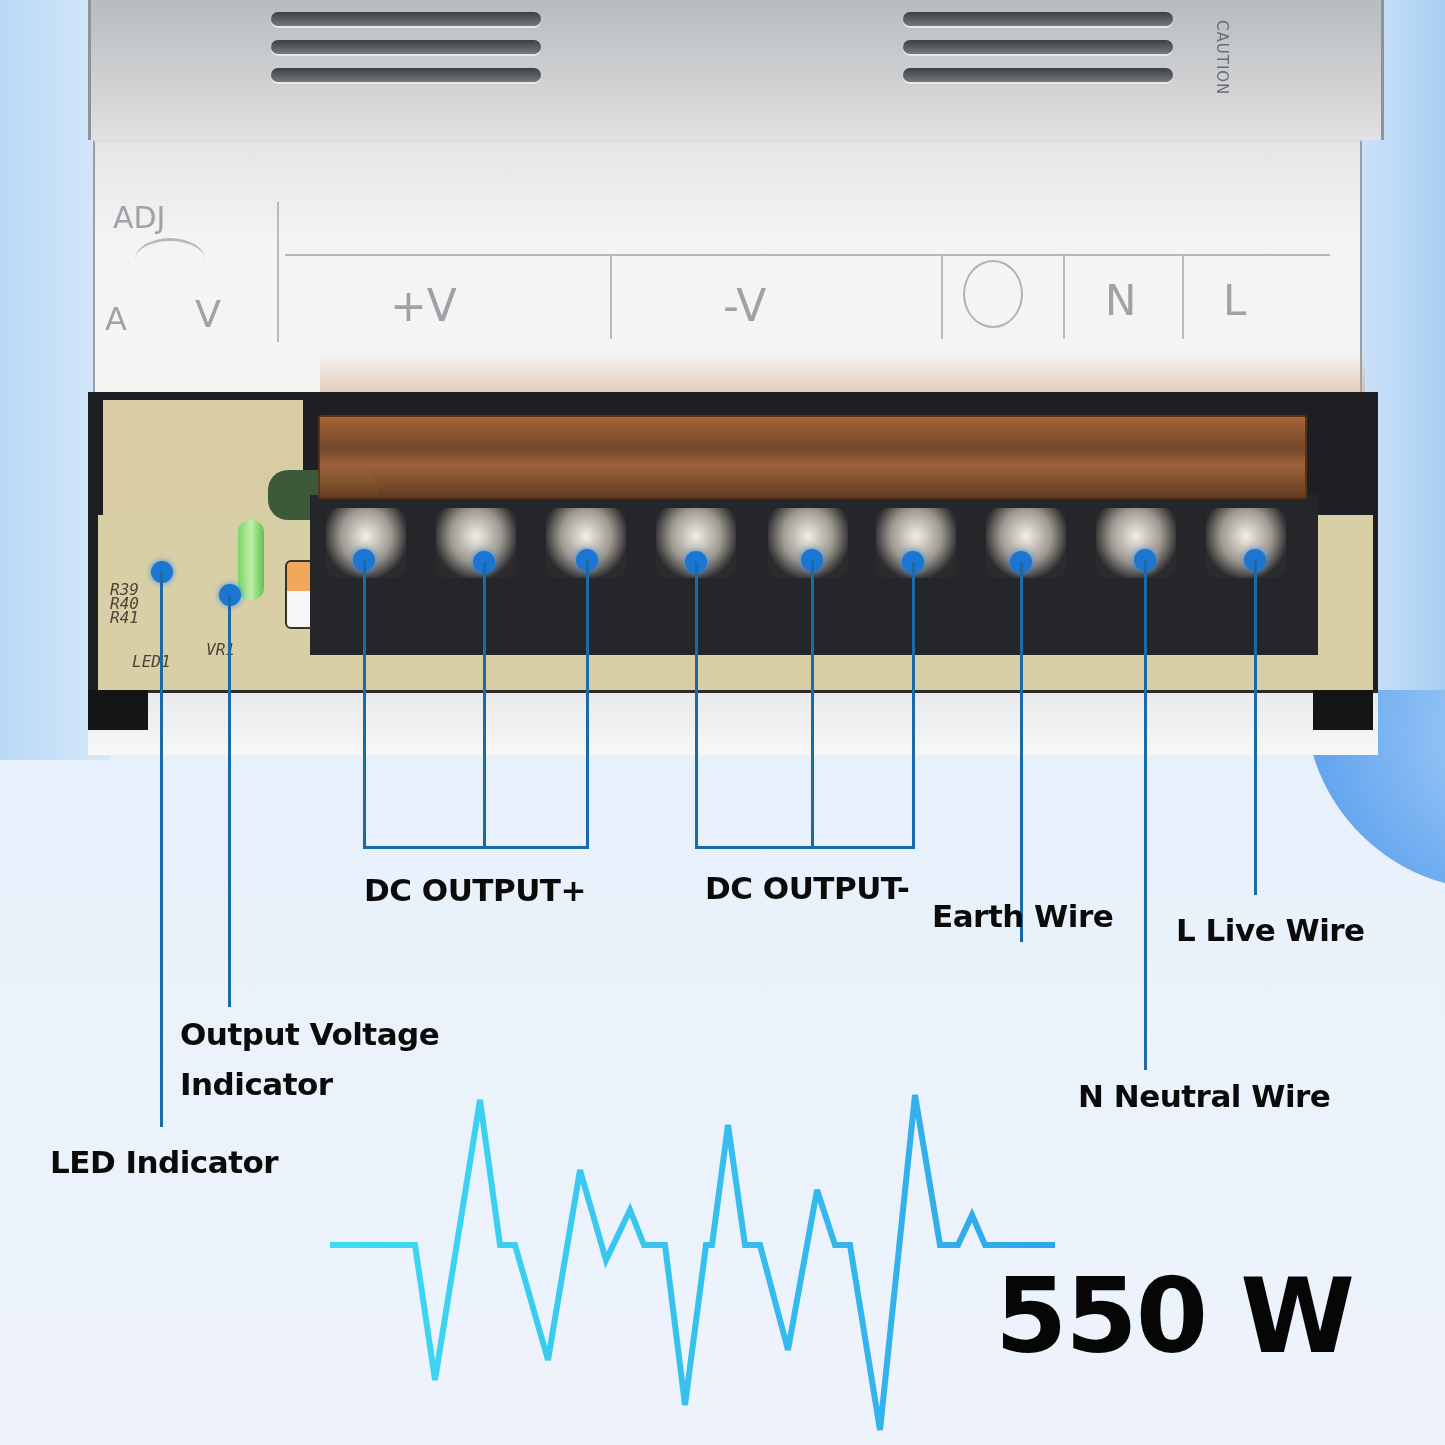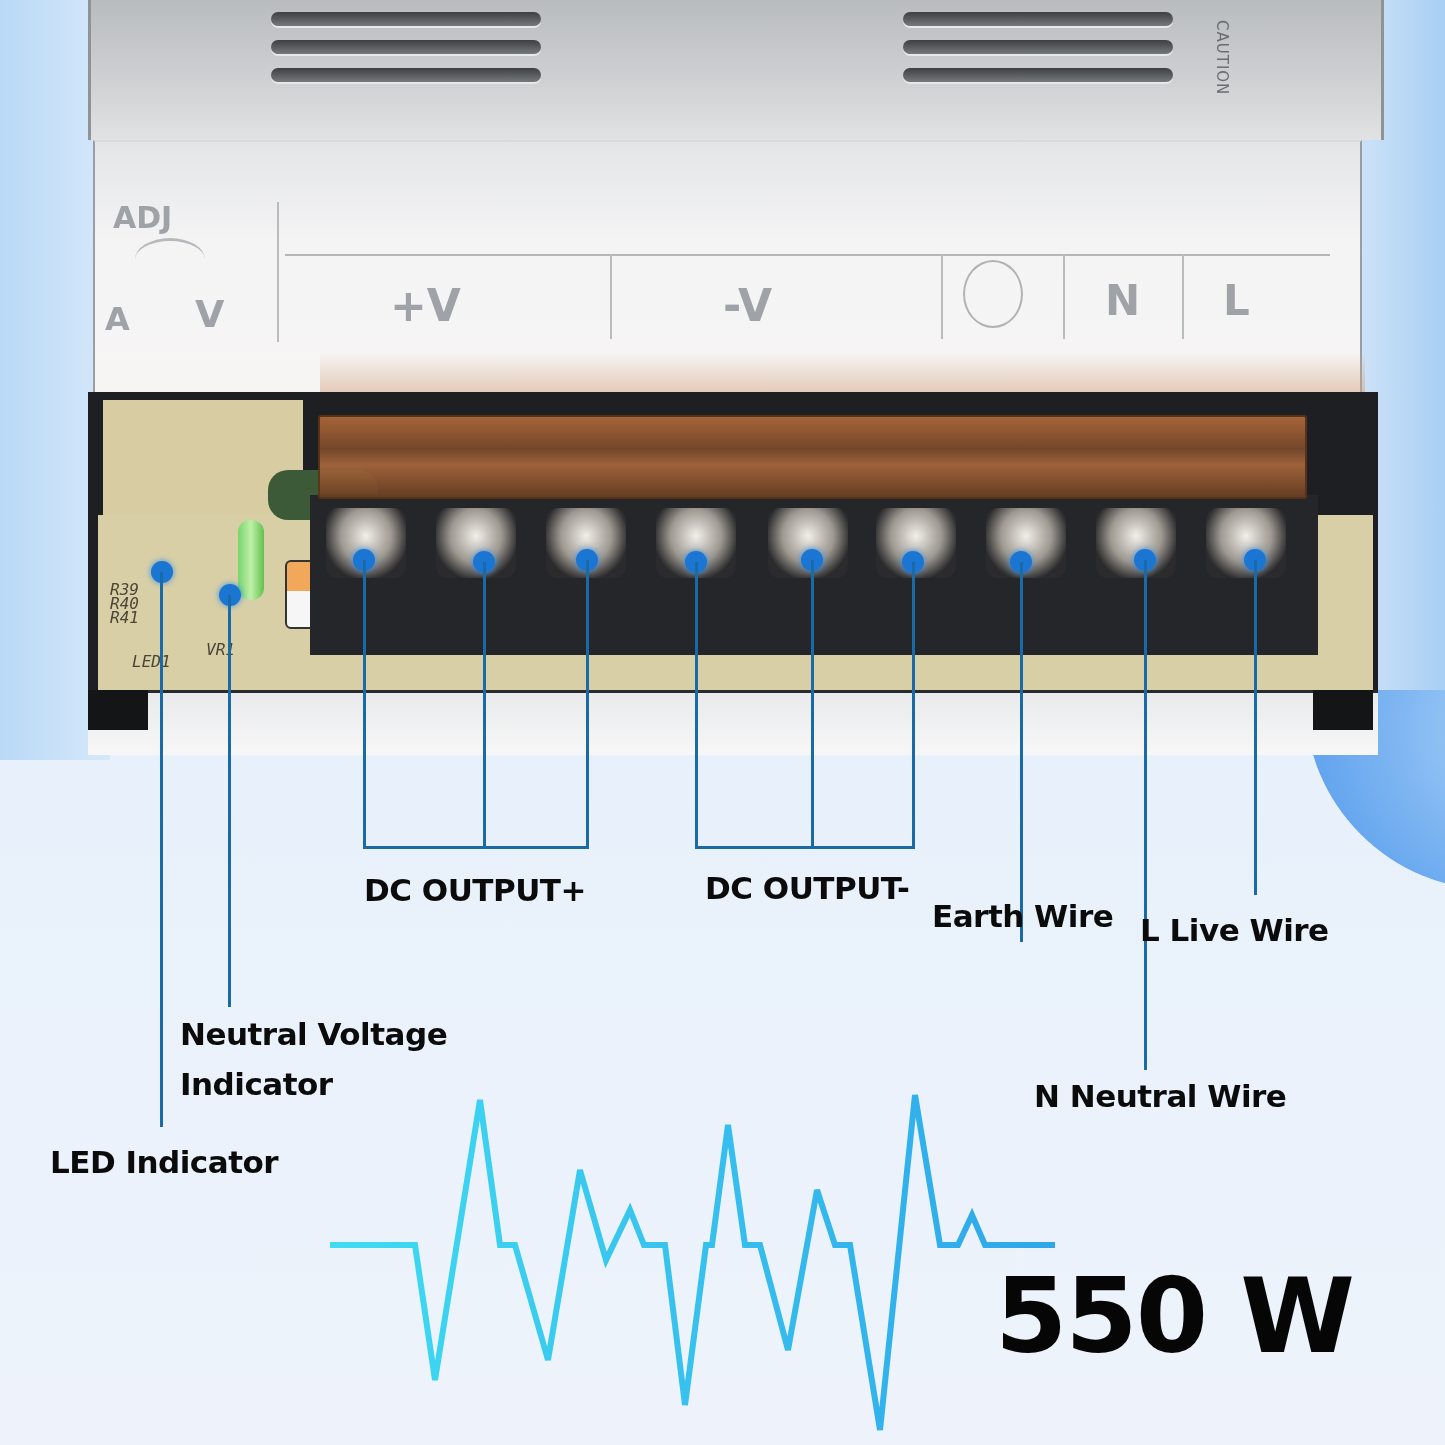--- a/index.html
+++ b/index.html
@@ -17,21 +17,21 @@
   .lid{position:absolute;left:0;top:0;width:1290px;height:140px;
     background:linear-gradient(180deg,#b9bcbf,#cfd1d3 60%,#e0e2e4);
     border-left:3px solid #8f9396;border-right:3px solid #8f9396;}
   .slot{position:absolute;height:14px;width:270px;border-radius:8px;
     background:linear-gradient(180deg,#3d3f42,#76797c);box-shadow:0 2px 0 #e7e8ea;}
   .caution{position:absolute;left:1140px;top:20px;color:#6b6e71;font-size:15px;
     transform:rotate(90deg);transform-origin:left top;letter-spacing:1px;}
   .front{position:absolute;left:5px;top:140px;width:1265px;height:250px;
     background:linear-gradient(180deg,#e4e5e7,#f4f4f5 40%,#f7f5f4);
     border-top:2px solid #d9dadc;border-left:2px solid #9a9ea2;border-right:2px solid #9a9ea2;}
-  .emb{position:absolute;color:#9fa2a6;font-family:"DejaVu Sans",sans-serif;font-weight:700;}
+  .emb{position:absolute;color:#9fa2a6;font-family:"DejaVu Sans",sans-serif;font-weight:400;}
   .term-rule{position:absolute;left:190px;top:112px;width:1045px;height:2px;background:#b4b7ba;}
   .term-div{position:absolute;top:112px;width:2px;height:85px;background:#b9bcbf;}
   .ground-sym{position:absolute;left:868px;top:118px;width:56px;height:64px;border:2px solid #b0b3b6;border-radius:50%;}
   .shadow-band{position:absolute;left:225px;top:350px;width:1045px;height:50px;
     background:linear-gradient(180deg,rgba(214,180,150,0),rgba(210,165,130,.65));}
   .inner{position:absolute;left:0;top:392px;width:1290px;height:300px;background:#1d1f22;}
   .pcb{position:absolute;left:10px;top:515px;width:1275px;height:175px;background:#d9cfa6;}
   .pcb-left{position:absolute;left:15px;top:400px;width:200px;height:290px;background:#d8cda2;}
   .bottom-plate{position:absolute;left:0;top:690px;width:1290px;height:62px;
     background:linear-gradient(180deg,#e9eaeb,#f7f7f8);border-top:3px solid #2a2b2d;}
@@ -146,25 +146,25 @@
 <div class="vline" style="left:695px;top:562px;height:286px"></div>
 <div class="vline" style="left:811px;top:560px;height:288px"></div>
 <div class="vline" style="left:912px;top:562px;height:286px"></div>
 <div class="hline" style="left:695px;top:846px;width:220px"></div>
 <div class="vline" style="left:1020px;top:562px;height:380px"></div>
 <div class="vline" style="left:1144px;top:560px;height:510px"></div>
 <div class="vline" style="left:1254px;top:560px;height:335px"></div>
 
 <div class="label" style="left:364px;top:866px">DC OUTPUT+</div>
 <div class="label" style="left:705px;top:864px">DC OUTPUT-</div>
-<div class="label" style="left:1140px;top:906px">L Live Wire</div>
+<div class="label" style="left:1176px;top:906px">L Live Wire</div>
 <div class="label" style="left:932px;top:892px">Earth Wire</div>
-<div class="label" style="left:180px;top:1010px">Neutral Voltage</div>
+<div class="label" style="left:180px;top:1010px">Output Voltage</div>
 <div class="label" style="left:180px;top:1060px">Indicator</div>
-<div class="label" style="left:1034px;top:1072px">N Neutral Wire</div>
+<div class="label" style="left:1078px;top:1072px">N Neutral Wire</div>
 <div class="label" style="left:50px;top:1138px">LED Indicator</div>
 
 <svg class="wave" width="1445" height="1445">
   <defs>
     <linearGradient id="wg" x1="0" x2="1" y1="0" y2="0">
       <stop offset="0" stop-color="#3fdcf2"></stop>
       <stop offset="1" stop-color="#2ea6ea"></stop>
     </linearGradient>
   </defs>
   <polyline fill="none" stroke="url(#wg)" stroke-width="6" stroke-linejoin="miter" points="330,1245 415,1245 435,1380 480,1100 500,1245 515,1245 548,1360 580,1170 606,1260 630,1210 644,1245 665,1245 685,1405 706,1245 712,1245 728,1125 745,1245 760,1245 788,1350 817,1190 835,1245 850,1245 880,1430 915,1095 940,1245 958,1245 972,1215 985,1245 1055,1245"></polyline>

